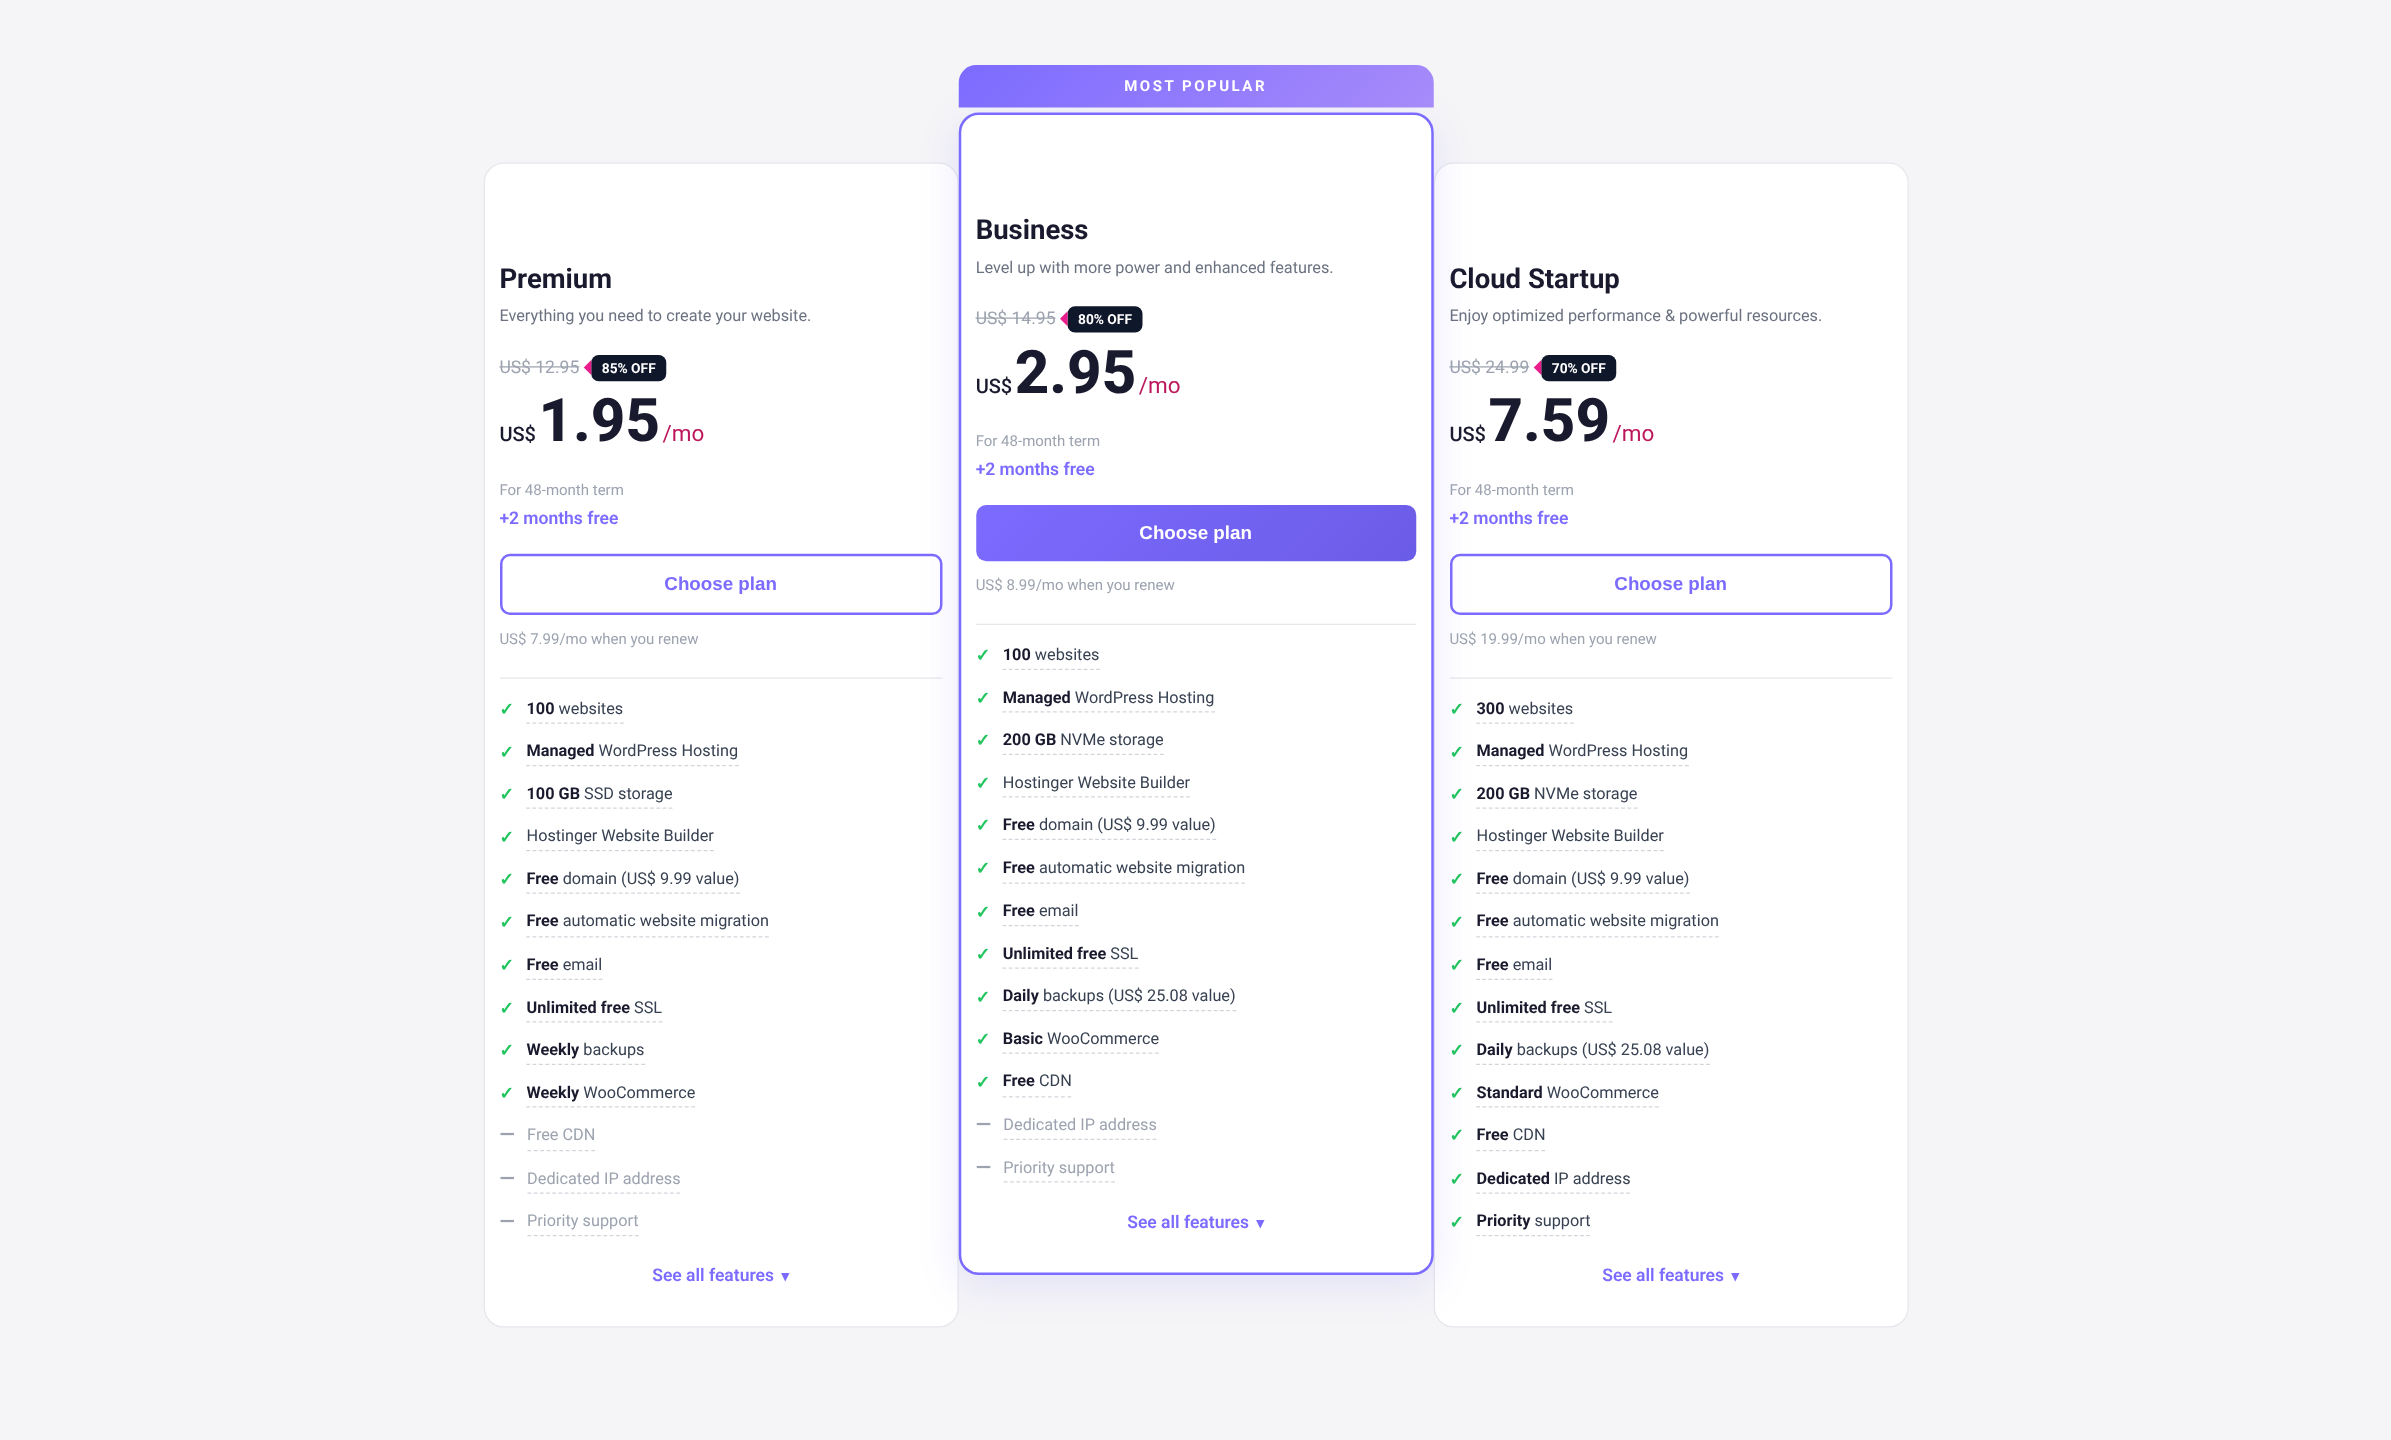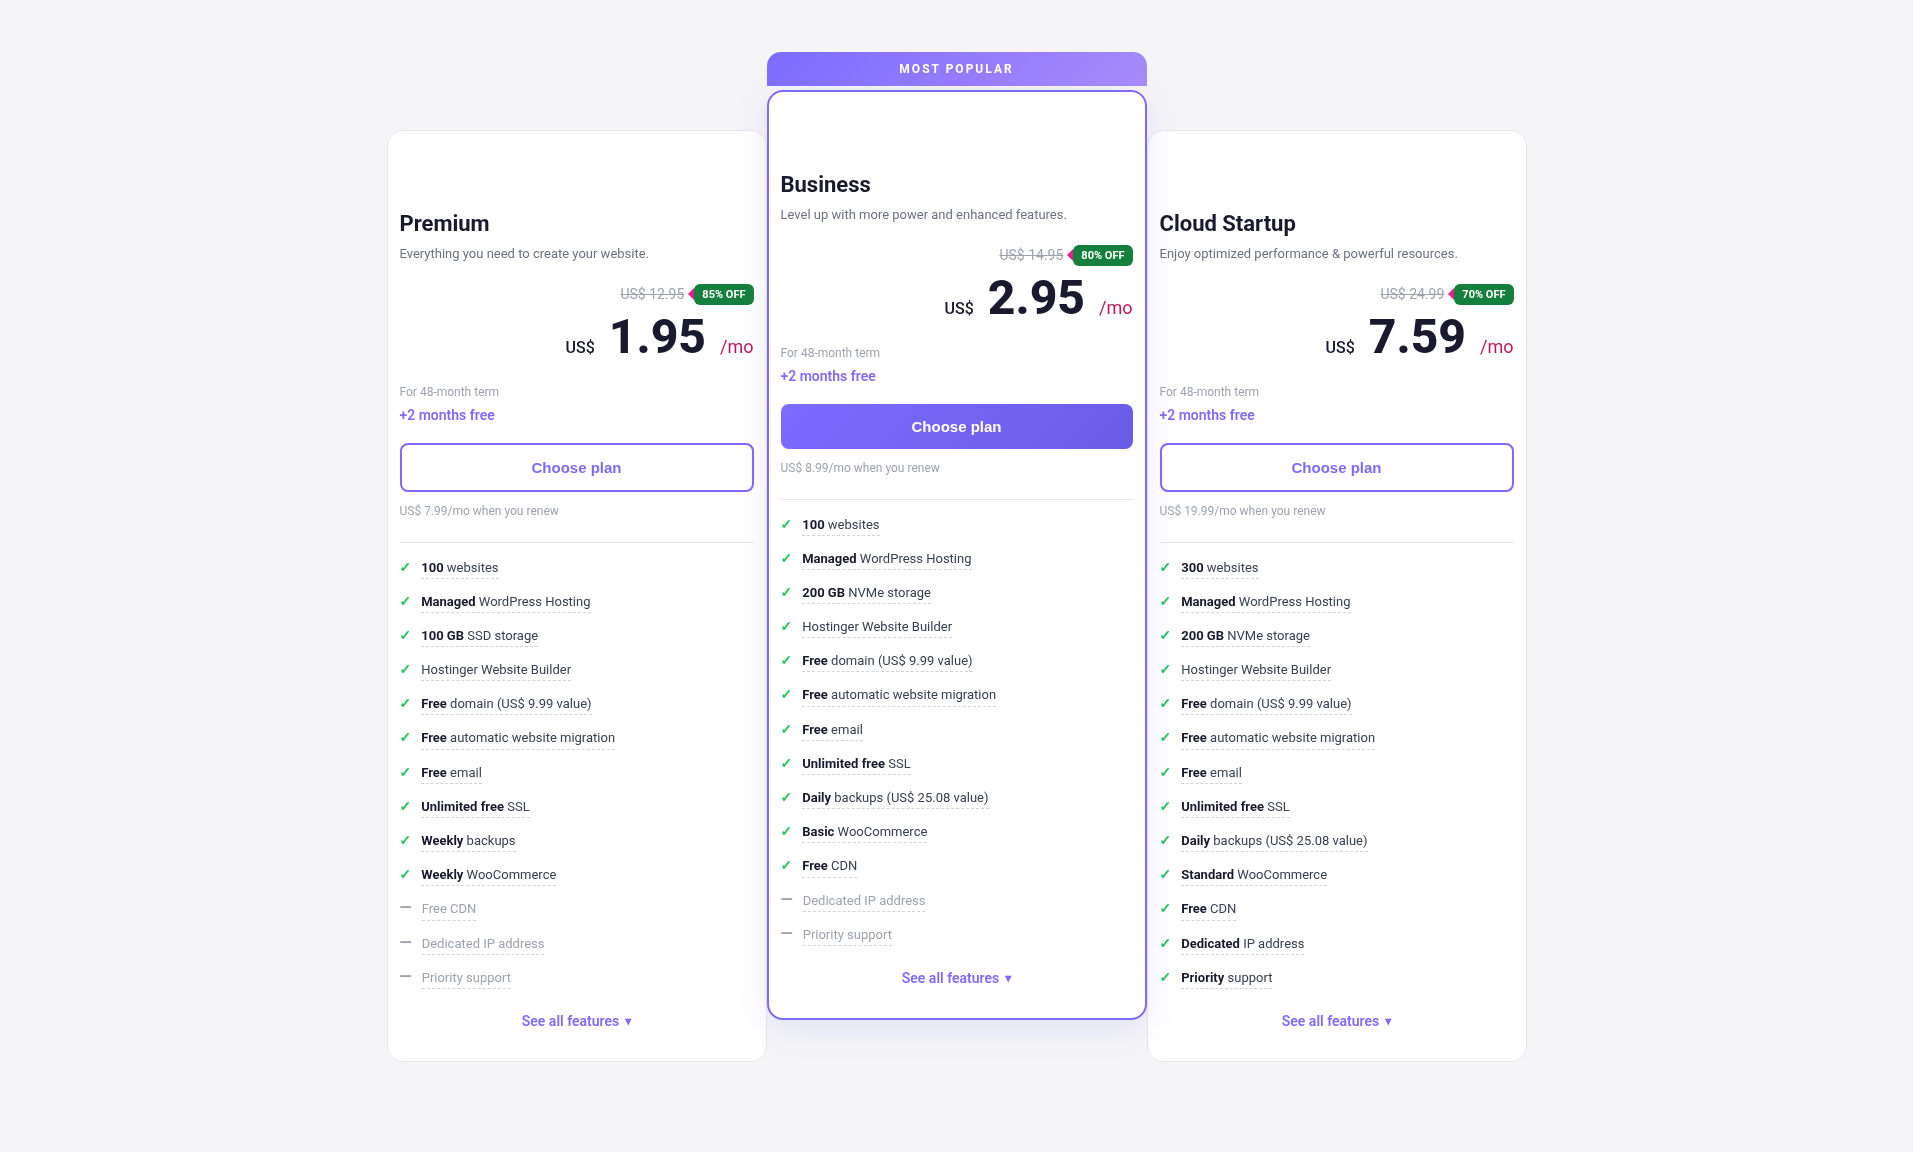--- a/index.html
+++ b/index.html
@@ -61,29 +61,28 @@
       font-size: 13px;
       color: #6b7280;
       margin-bottom: 20px;
       line-height: 1.5;
     }
     .pricing-row {
       display: flex;
       align-items: center;
       gap: 10px;
       margin-bottom: 4px;
-      justify-content: flex-end;
     }
     .original-price {
       font-size: 14px;
       color: #9ca3af;
       text-decoration: line-through;
     }
     .discount-badge {
-      background: #15803d;
+      background: #0f172a;
       color: white;
       font-size: 11px;
       font-weight: 700;
       padding: 4px 8px;
       border-radius: 6px;
       position: relative;
     }
     .discount-badge::before {
       content: '';
       position: absolute;
@@ -92,23 +91,22 @@
       transform: translateY(-50%);
       width: 0;
       height: 0;
       border-top: 6px solid transparent;
       border-bottom: 6px solid transparent;
       border-right: 6px solid #e91e8c;
     }
     .current-price {
       display: flex;
       align-items: baseline;
-      gap: 14px;
+      gap: 2px;
       margin: 8px 0;
-      justify-content: flex-end;
     }
     .currency {
       font-size: 16px;
       color: #1a1a2e;
       font-weight: 500;
     }
     .amount {
       font-size: 48px;
       font-weight: 800;
       color: #1a1a2e;

